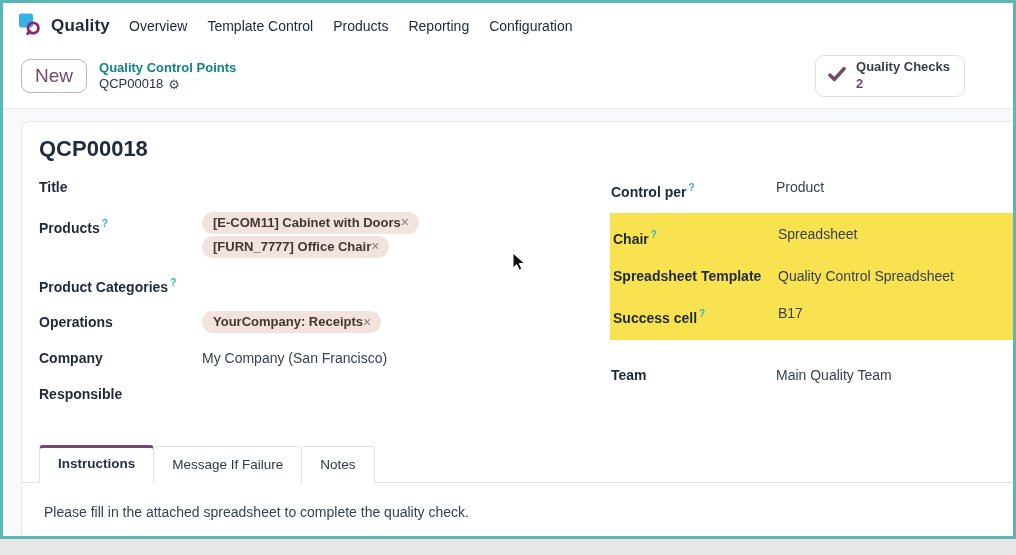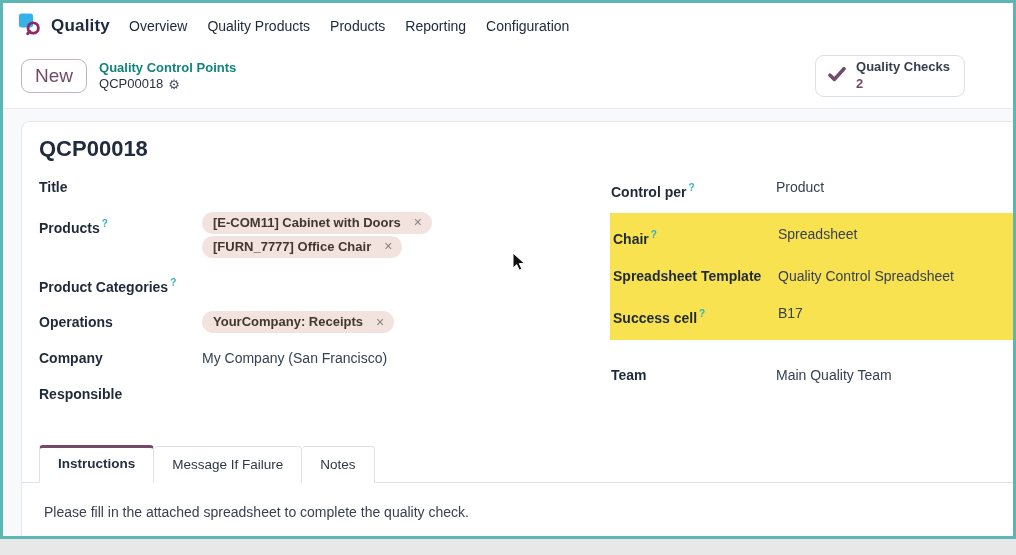--- a/index.html
+++ b/index.html
@@ -40,21 +40,21 @@
 
   .grid { display:grid; grid-template-columns:572px 1fr; align-items:start; }
   .row { display:flex; align-items:flex-start; min-height:23px; margin-bottom:13px; }
   .col-right .row { margin-bottom:14px; }
   .row .lbl { flex:0 0 163px; font-size:14px; font-weight:600; color:#1f2937; line-height:23px; }
   .col-right .row .lbl { flex:0 0 165px; }
   .row .val { font-size:14px; color:#374151; line-height:23px; }
   sup.help { color:#2fb3c4; font-size:10px; font-weight:700; margin-left:2px; cursor:pointer; }
 
   .tags { display:flex; flex-direction:column; gap:2px; align-items:flex-start; }
-  .tag { display:inline-flex; align-items:center; gap:13px; background:#f2e3df; border-radius:20px; padding:1px 10px 2px 11px; height:22px; }
+  .tag { display:inline-flex; align-items:center; gap:0; background:#f2e3df; border-radius:20px; padding:1px 10px 2px 11px; height:22px; }
   .tag-text { font-size:13px; font-weight:600; color:#43362f; white-space:nowrap; }
   .tag-x { color:#8a817b; font-size:14px; cursor:pointer; line-height:1; }
 
   .hl-block { background:#f9e24f; margin:-4px 0 0 -1px; padding:10px 0 10px 3px; }
   .hl-block .row:last-child { margin-bottom:0; }
   .row-team { margin-top:24px; }
 
   
   .tabs { display:flex; align-items:flex-end; margin:26px 0 0 -17px; padding-left:17px; border-bottom:1px solid #dee2e6; }
   .tab { background:#fff; border:1px solid #dee2e6; border-bottom:none; padding:10px 18px 11px; font-size:13.5px; color:#2e3845; margin-bottom:-1px; cursor:pointer; border-top-left-radius:4px; border-top-right-radius:4px; border-left:none; }
@@ -75,21 +75,21 @@
       <span>
         <svg width="25" height="25" viewBox="0 0 25 25">
           <rect x="2" y="1.5" width="14" height="14" rx="2.5" fill="#35b3e8"></rect>
           <circle cx="16.2" cy="16" r="5.2" fill="#ffffff" fill-opacity="0.0" stroke="#8d2a62" stroke-width="2.8"></circle>
           <line x1="10.6" y1="21.8" x2="12.9" y2="19.4" stroke="#8d2a62" stroke-width="2.8" stroke-linecap="round"></line>
         </svg>
       </span>
       <span class="brand-name">Quality</span>
     </div>
     <span class="nav-item">Overview</span>
-    <span class="nav-item">Quality Products</span>
+    <span class="nav-item">Template Control</span>
     <span class="nav-item">Products</span>
     <span class="nav-item">Reporting</span>
     <span class="nav-item">Configuration</span>
   </div>
 
   <div class="breadcrumb-row">
     <button class="btn-new">New</button>
     <div class="crumbs">
       <span class="crumb-parent">Quality Control Points</span>
       <span class="crumb-current">

